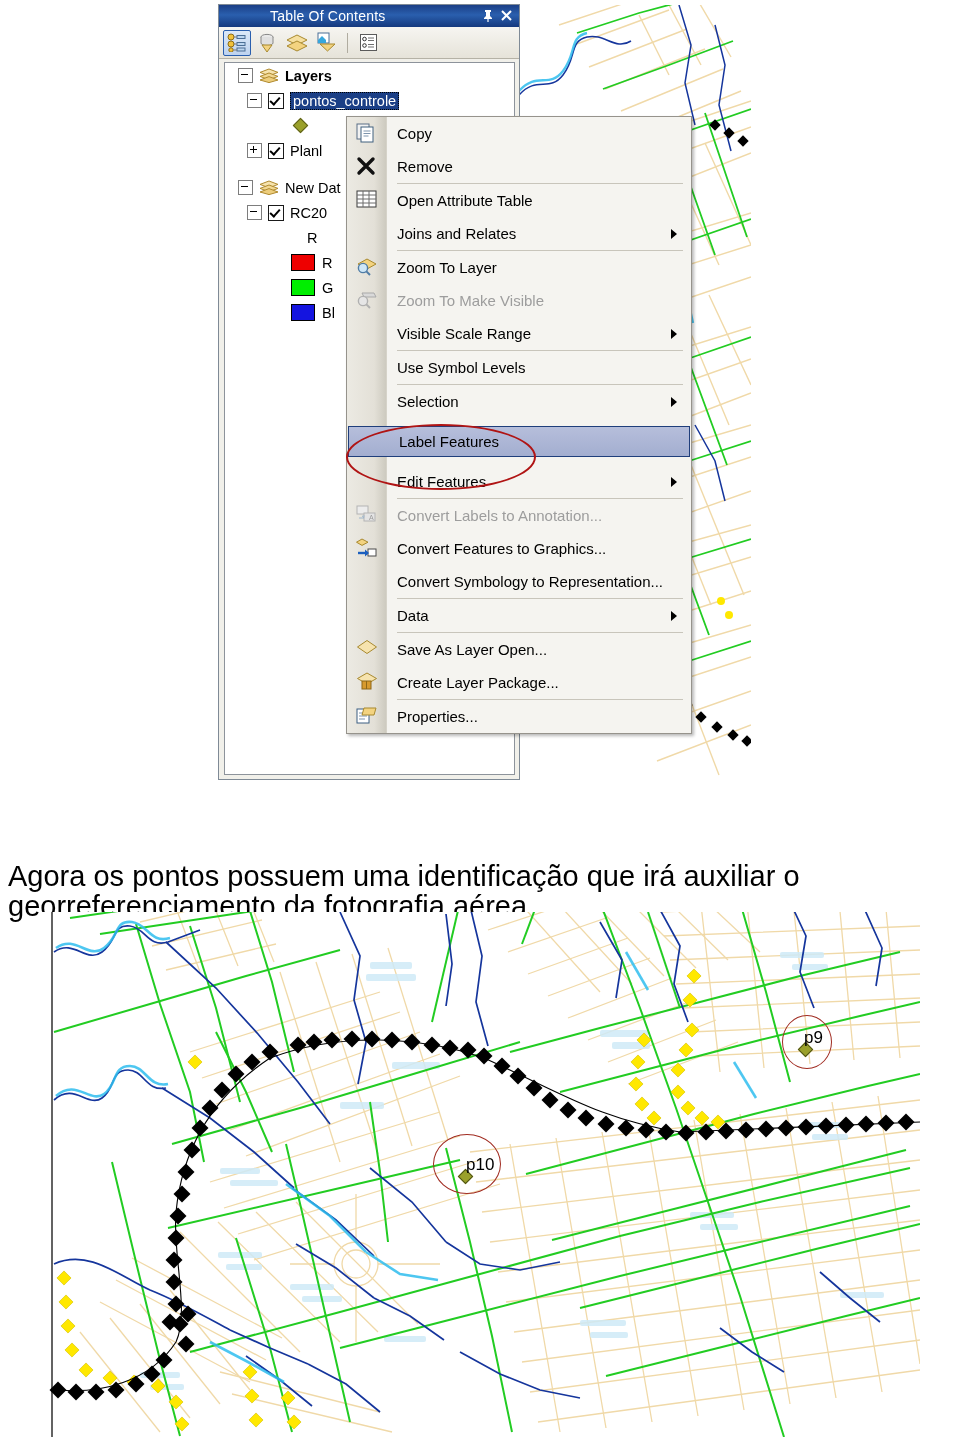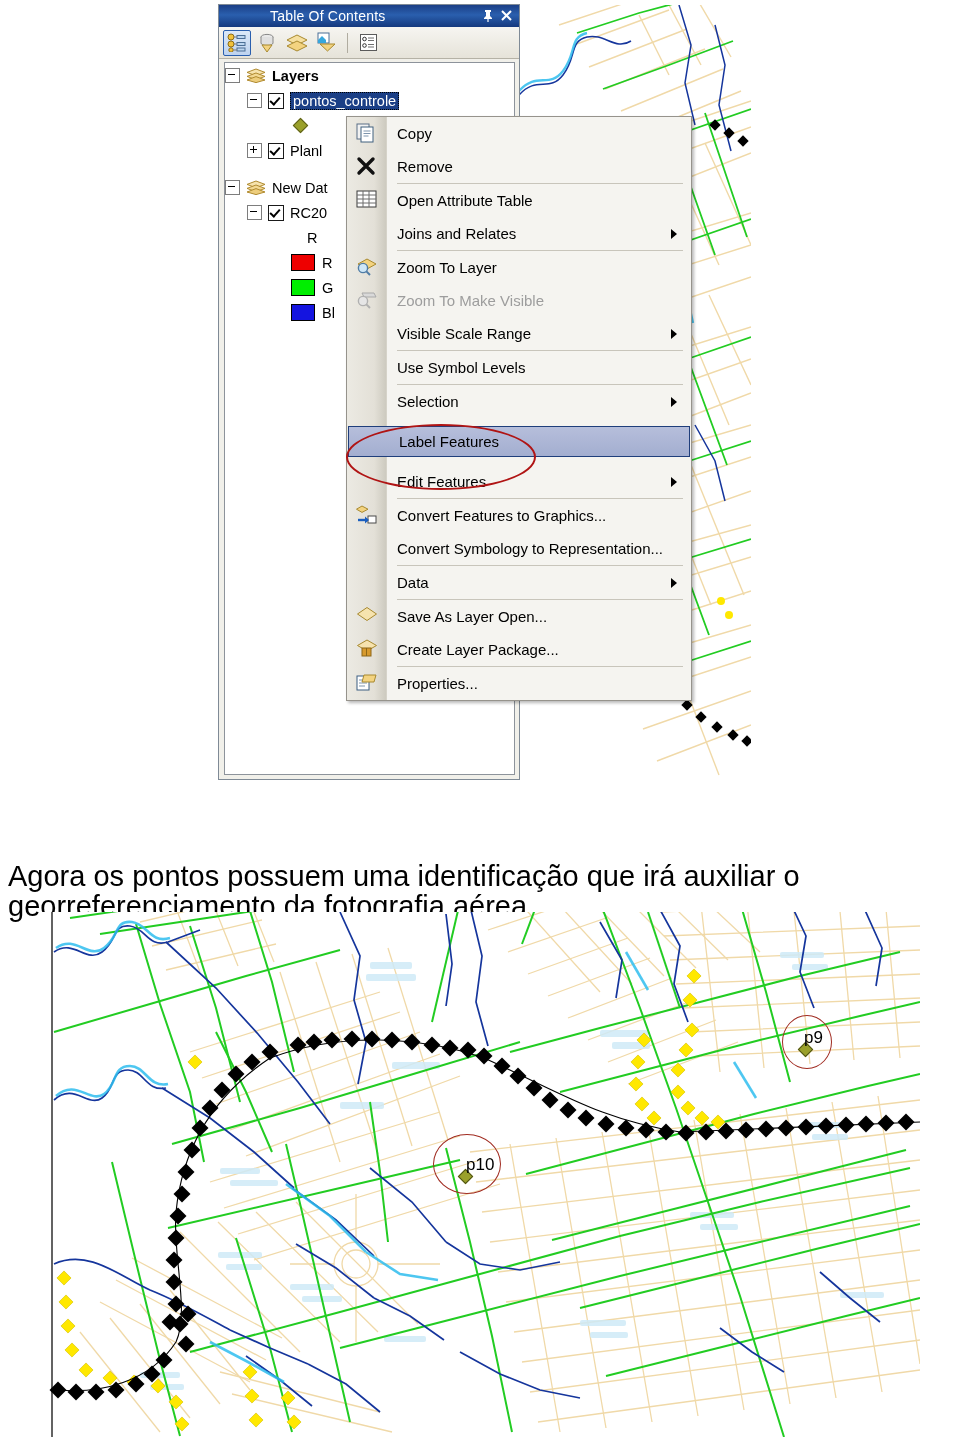--- a/index.html
+++ b/index.html
@@ -98,21 +98,21 @@
     right: 4px; bottom: 4px;
     background: #ffffff;
     border: 1px solid #8d939b;
     overflow: hidden;
     box-sizing: border-box;
   }
   .tree-row {
     display: flex;
     align-items: center;
     height: 25px;
-    padding-left: 0;
+    padding-left: 13px;
     white-space: nowrap;
     font-size: 14.5px;
     color: #000;
   }
   .expander {
     width: 13px; height: 13px;
     border: 1px solid #7d7d7d;
     background: #fff;
     margin-right: 6px;
     position: relative;
@@ -578,20 +578,31 @@
     <div class="mi selected">
       <span>Label Features</span>
     </div>
 
     <div class="mi">
       <span>Edit Features</span>
       <span class="arrow"></span>
     </div>
     <div class="msep"></div>
 
+    <div class="mi disabled">
+      <span class="mi-icon">
+        <svg width="21" height="19" viewBox="0 0 21 19">
+          <rect x="1" y="1" width="11" height="8" fill="#ececec" stroke="#b4b4b4"></rect>
+          <rect x="8" y="8" width="11" height="8" fill="#e4e4e4" stroke="#b4b4b4"></rect>
+          <text x="13" y="15" font-size="7" fill="#9a9a9a" font-family="Liberation Sans, sans-serif">A</text>
+          <path d="M3 13 h5 l-1.6 -2 h2.2" stroke="#9fb6cc" fill="none"></path>
+        </svg>
+      </span>
+      <span>Convert Labels to Annotation...</span>
+    </div>
 
     <div class="mi">
       <span class="mi-icon">
         <svg width="22" height="20" viewBox="0 0 22 20">
           <path d="M6 1 L12 4.2 L6 7.4 L0.5 4.2 z" fill="#f3d380" stroke="#a8892f"></path>
           <rect x="12" y="11" width="8" height="7" fill="#ffffff" stroke="#4a4a4a"></rect>
           <path d="M2 15 h9" stroke="#1b5fbf" stroke-width="2.4"></path>
           <path d="M9 11.6 L13 15 L9 18.4 z" fill="#1b5fbf"></path>
         </svg>
       </span>

